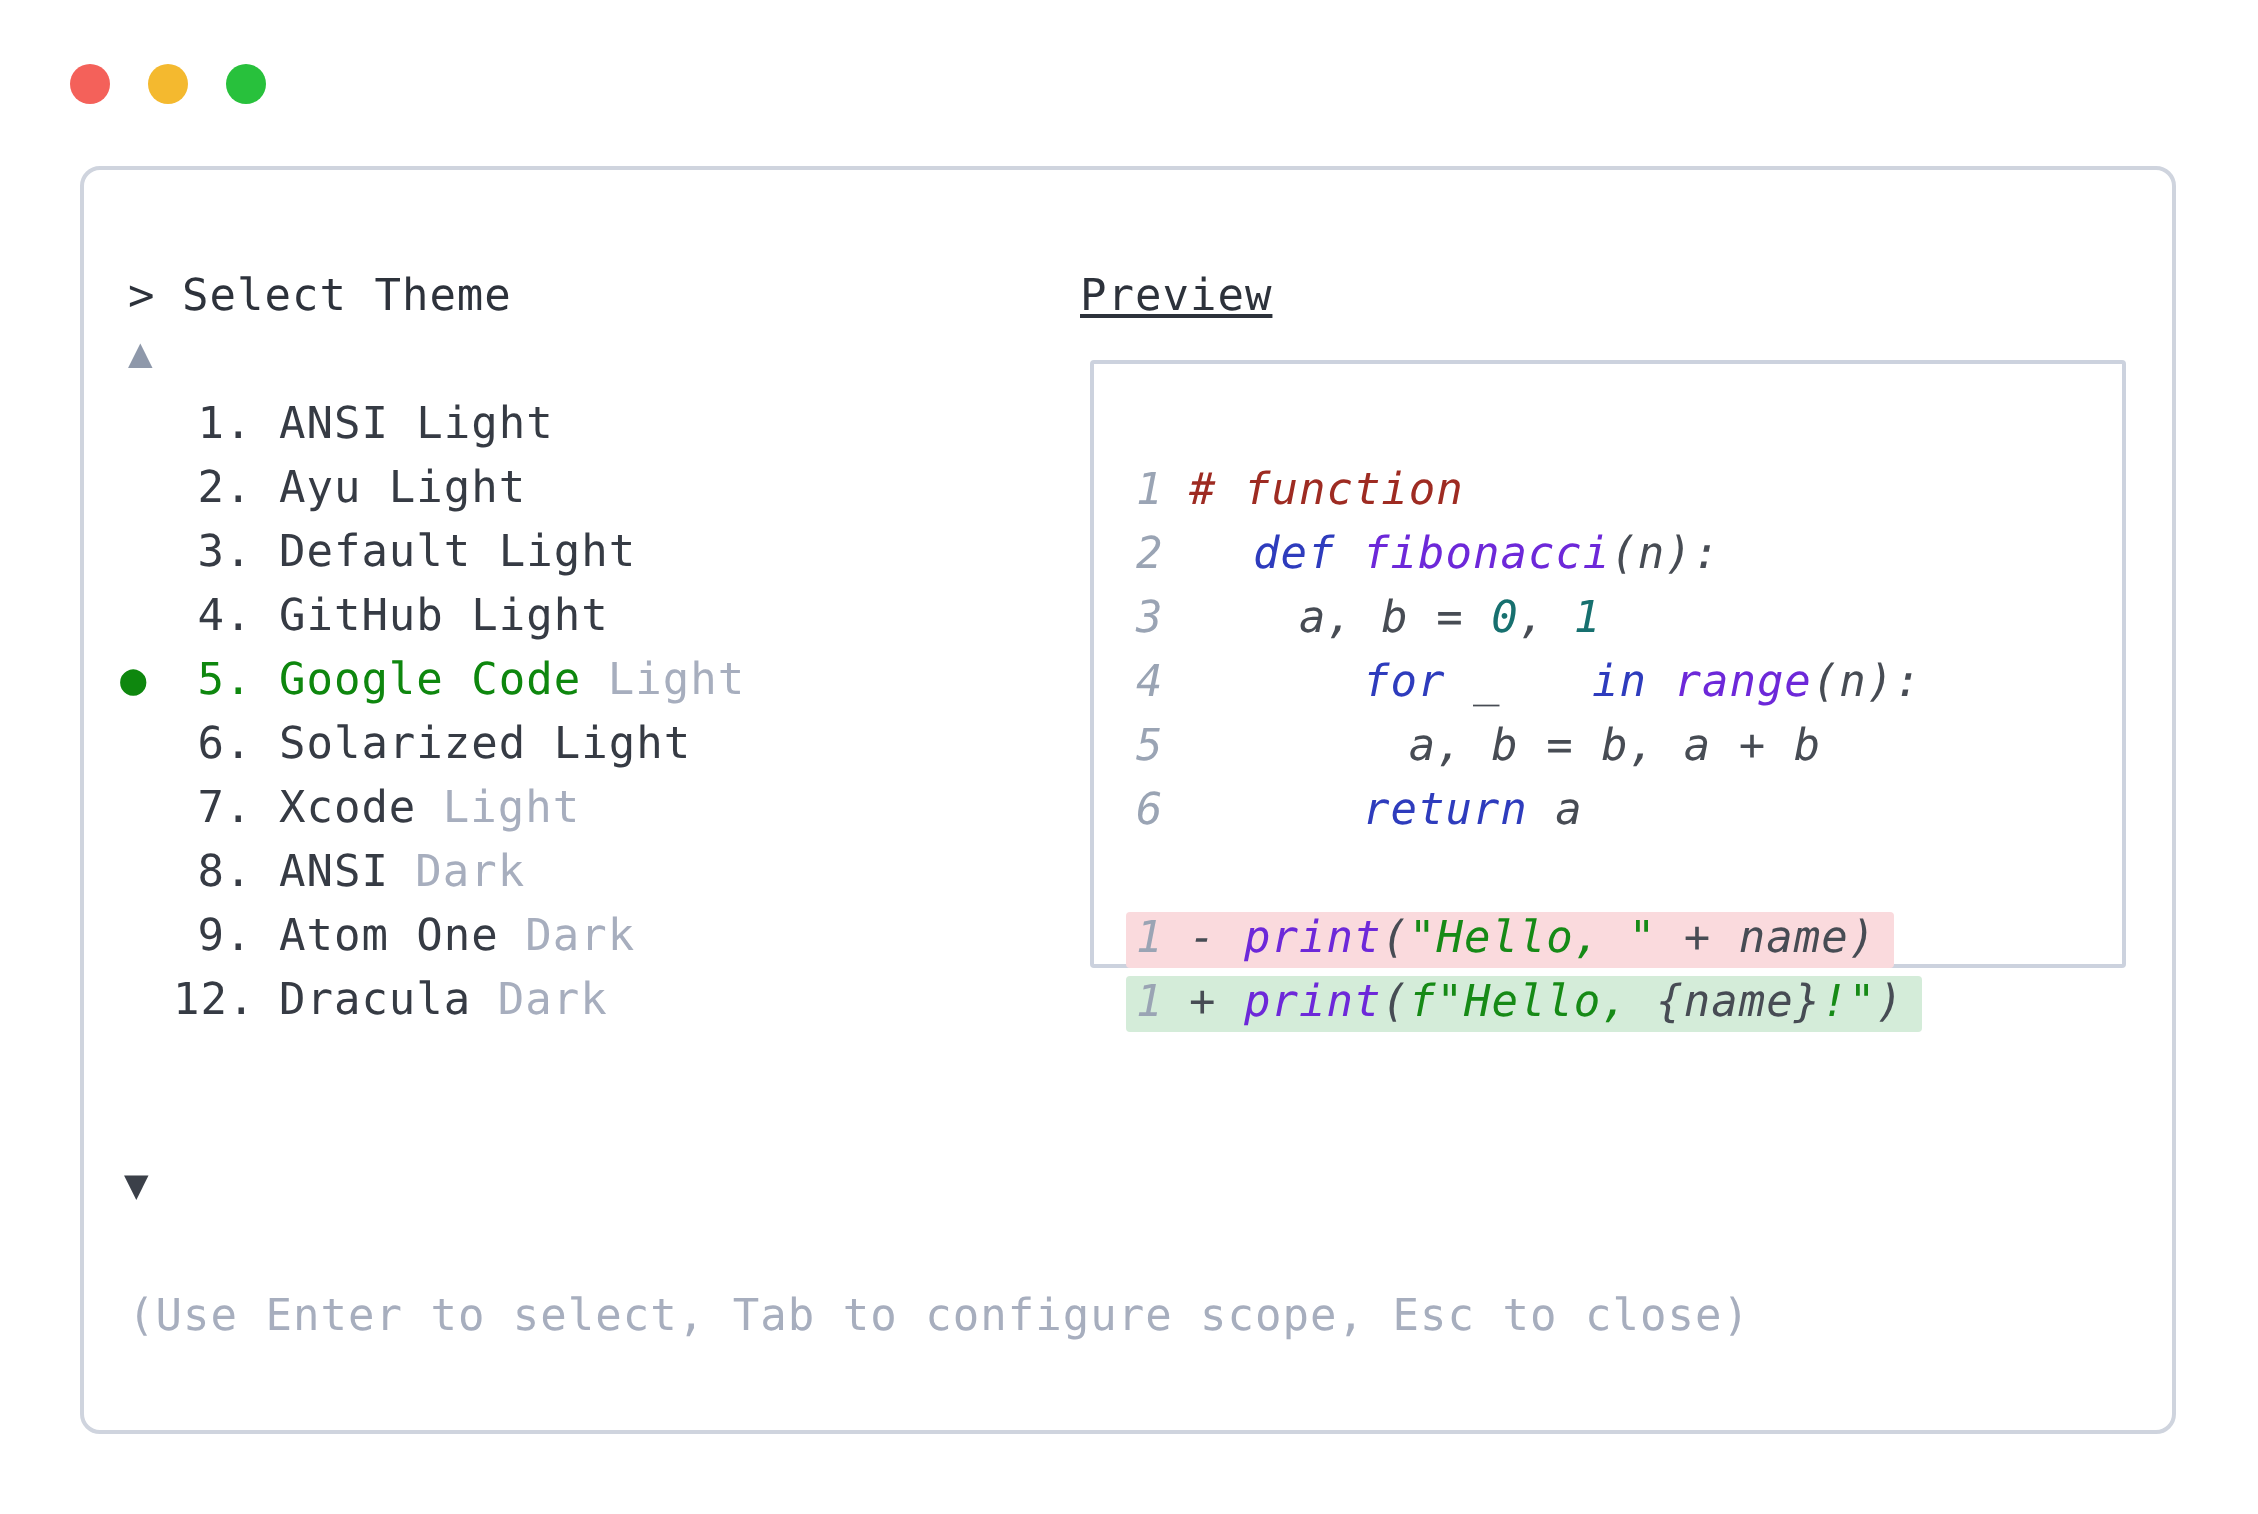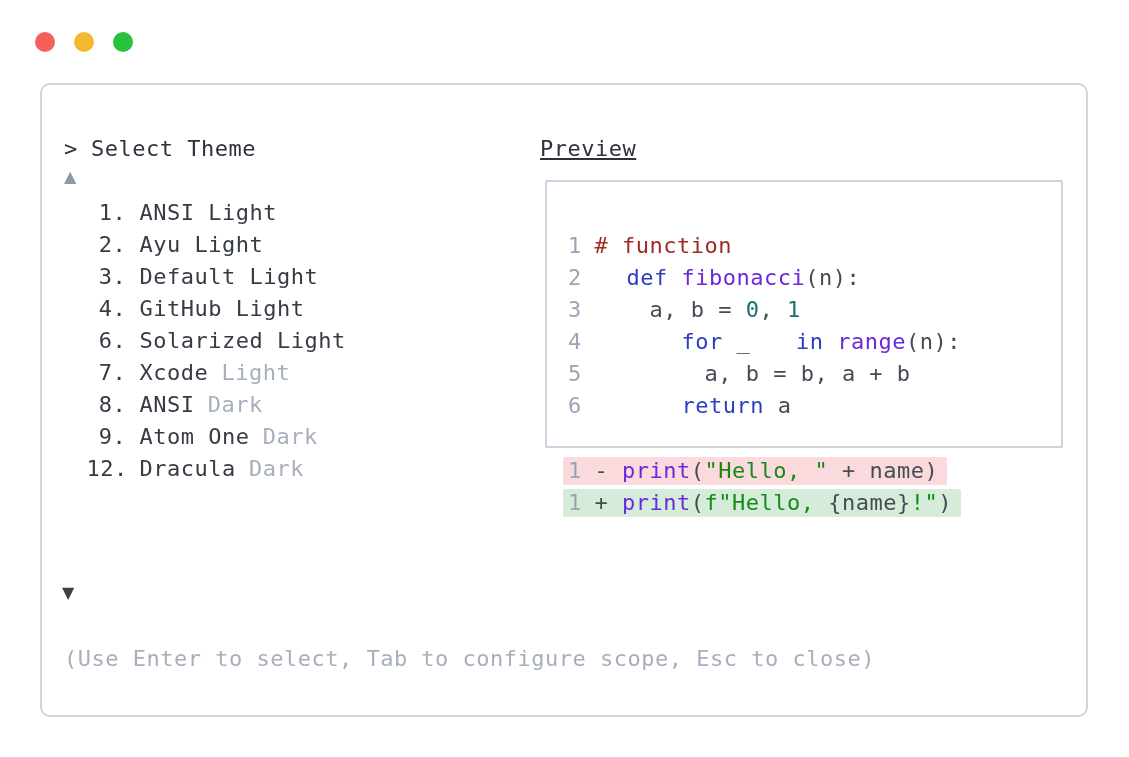--- a/index.html
+++ b/index.html
@@ -34,22 +34,22 @@
   .row .bul { display:inline-block; width:2ch; color:#0e870e; }
   .row .num { display:inline-block; width:3ch; text-align:right; margin-right:1ch; }
   .row .sfx:not(:empty) { margin-left:1ch; color:#a7aebe; }
   .row.selected .num, .row.selected .nm { color:#0e870e; }
 
   .hint { position:absolute; left:22px; top:558px; height:32px; line-height:32px;
           color:#a7aebe; white-space:pre; }
 
   .preview-label { position:absolute; left:498px; top:48px; height:32px; line-height:32px;
                    color:#2d323b;text-decoration:underline; }
-  .preview-box { position:absolute; left:503px; top:95px; width:518px; height:268px;
-                 border:2px solid #ccd2de; border-radius:2px; background:#fff; }
+  .preview-box { position:absolute; left:503px; top:95px; width:518px; height:304px;
+                 border:2px solid #ccd2de; border-radius:2px; background:#fff;font-style:italic; }
   .codewrap { position:absolute; left:21px; top:48px; }
   .cl { height:32px; line-height:32px; white-space:pre; color:#474c54; }
   .c-num { display:inline-block; width:1ch; margin-right:1ch; color:#9aa4b4; }
   .c-com { color:#9e2b22; }
   .c-kw  { color:#2e3cbd;margin-left:32px; }
   .c-fn  { color:#6d28d9; }
   .c-lit { color:#17706f; }
   .c-str { color:#168a16; }
   .c-pl  { color:#474c54; }
   .hl { display:inline-block; height:28px; line-height:28px; vertical-align:middle;
@@ -70,20 +70,21 @@
 
   <div class="title"><span class="prompt">&gt;</span><span>Select Theme</span></div>
 
   <div class="scroll-up">▲</div>
 
   <div class="list">
     <div class="row"><span class="bul"></span><span class="num">1.</span><span class="nm">ANSI Light</span><span class="sfx"></span></div>
     <div class="row"><span class="bul"></span><span class="num">2.</span><span class="nm">Ayu Light</span><span class="sfx"></span></div>
     <div class="row"><span class="bul"></span><span class="num">3.</span><span class="nm">Default Light</span><span class="sfx"></span></div>
     <div class="row"><span class="bul"></span><span class="num">4.</span><span class="nm">GitHub Light</span><span class="sfx"></span></div>
+    <div class="row selected"><span class="bul">●</span><span class="num">5.</span><span class="nm">Google Code</span><span class="sfx">Light</span></div>
     <div class="row"><span class="bul"></span><span class="num">6.</span><span class="nm">Solarized Light</span><span class="sfx"></span></div>
     <div class="row"><span class="bul"></span><span class="num">7.</span><span class="nm">Xcode</span><span class="sfx">Light</span></div>
     <div class="row"><span class="bul"></span><span class="num">8.</span><span class="nm">ANSI</span><span class="sfx">Dark</span></div>
     <div class="row"><span class="bul"></span><span class="num">9.</span><span class="nm">Atom One</span><span class="sfx">Dark</span></div>
     <div class="row"><span class="bul"></span><span class="num">12.</span><span class="nm">Dracula</span><span class="sfx">Dark</span></div>
   </div>
 
   <div class="scroll-down">▼</div>
 
   <div class="hint">(Use Enter to select, Tab to configure scope, Esc to close)</div>

